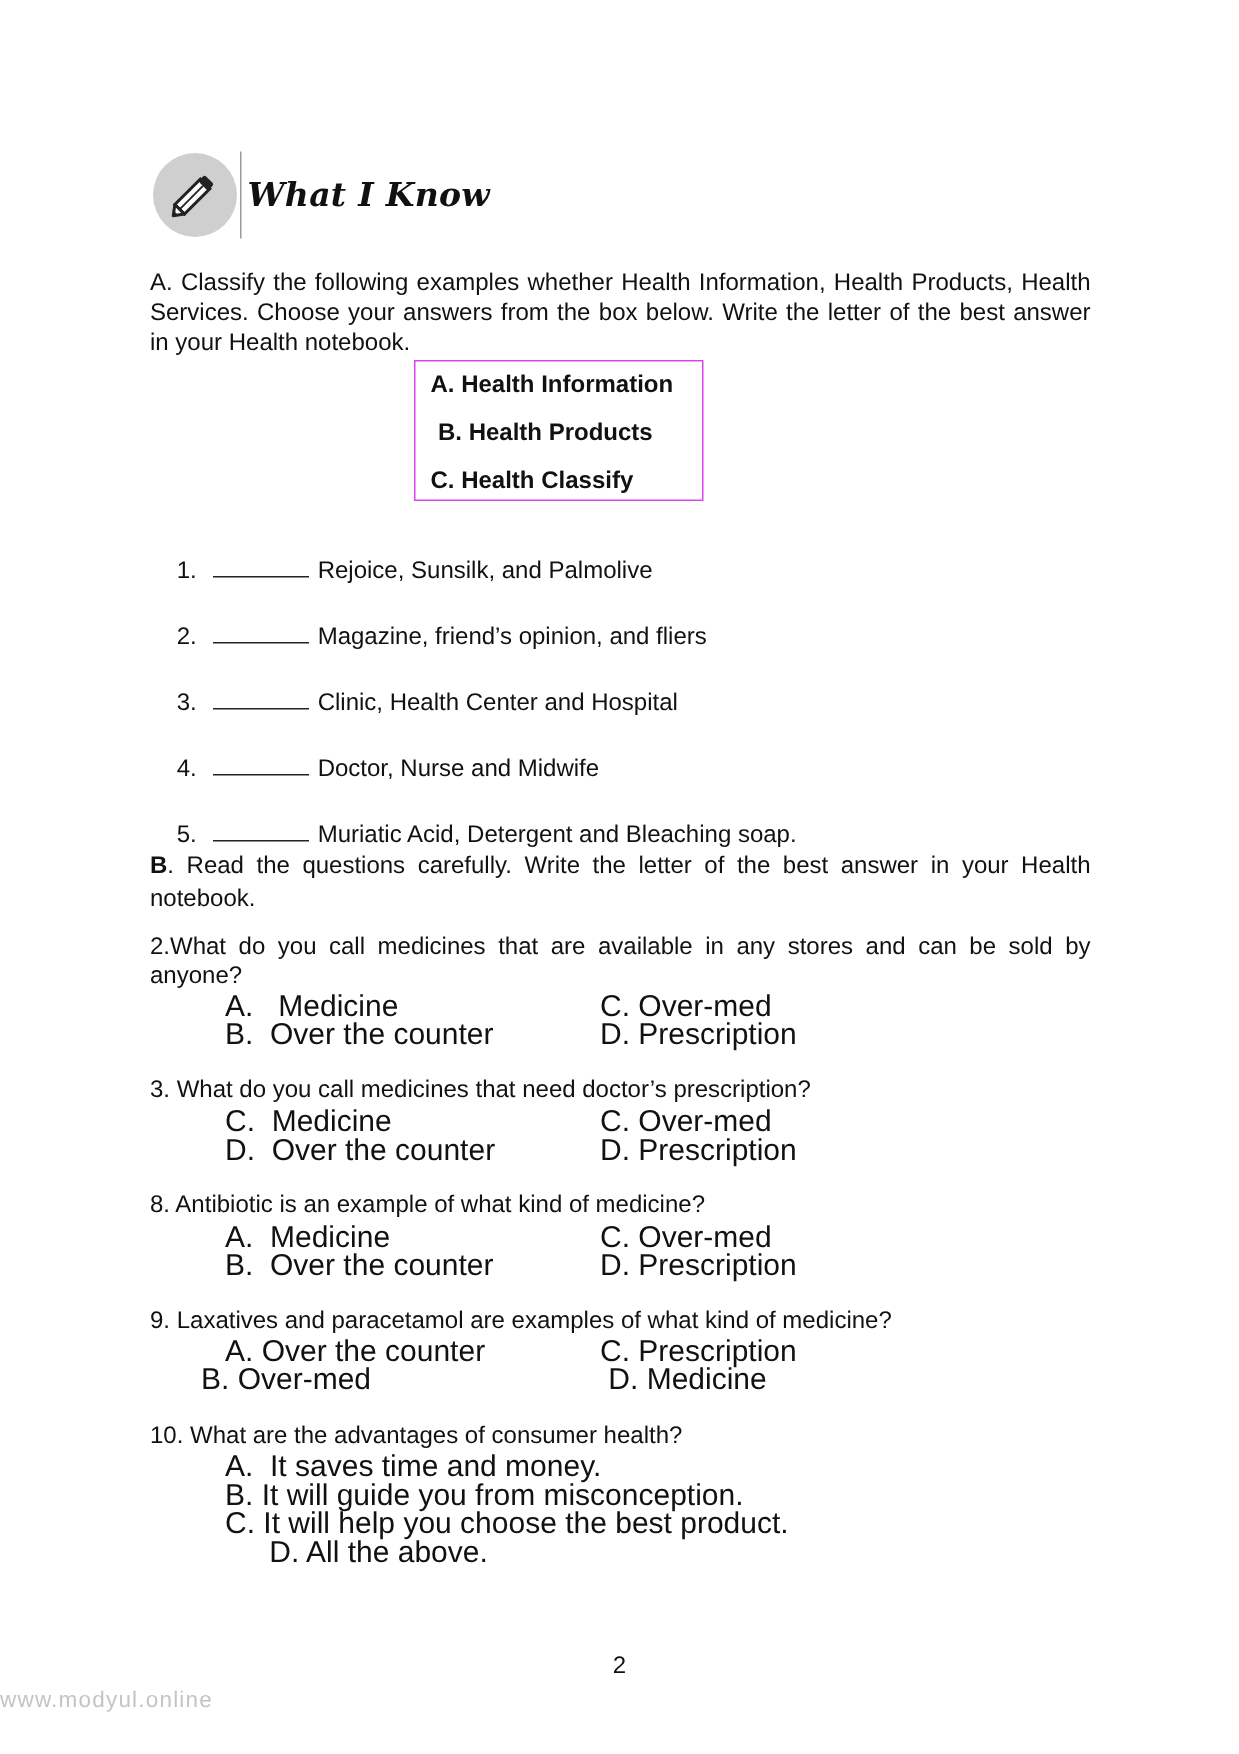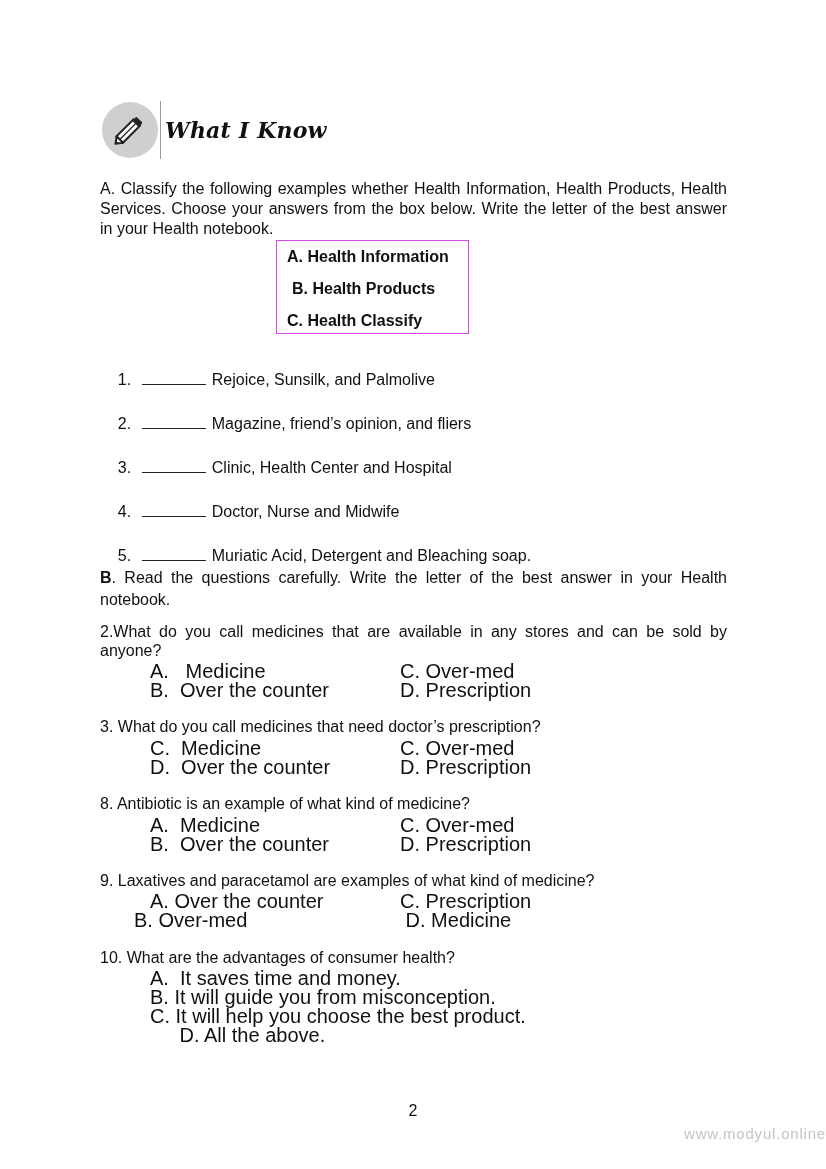--- a/index.html
+++ b/index.html
@@ -110,21 +110,21 @@
       position: absolute;
       left: 0; width: 826px;
       top: 1102px;
       text-align: center;
       font-size: 16px;
     }
     .footer-url {
       position: absolute;
       left: 0; width: 826px;
       top: 1125px;
-      text-align: right;
+      text-align: left;
       font-size: 15px;
       color: #c4c4c4;
       letter-spacing: 0.8px;
     }
   </style>
 </head>
 <body>
 
 <div class="page">
 

